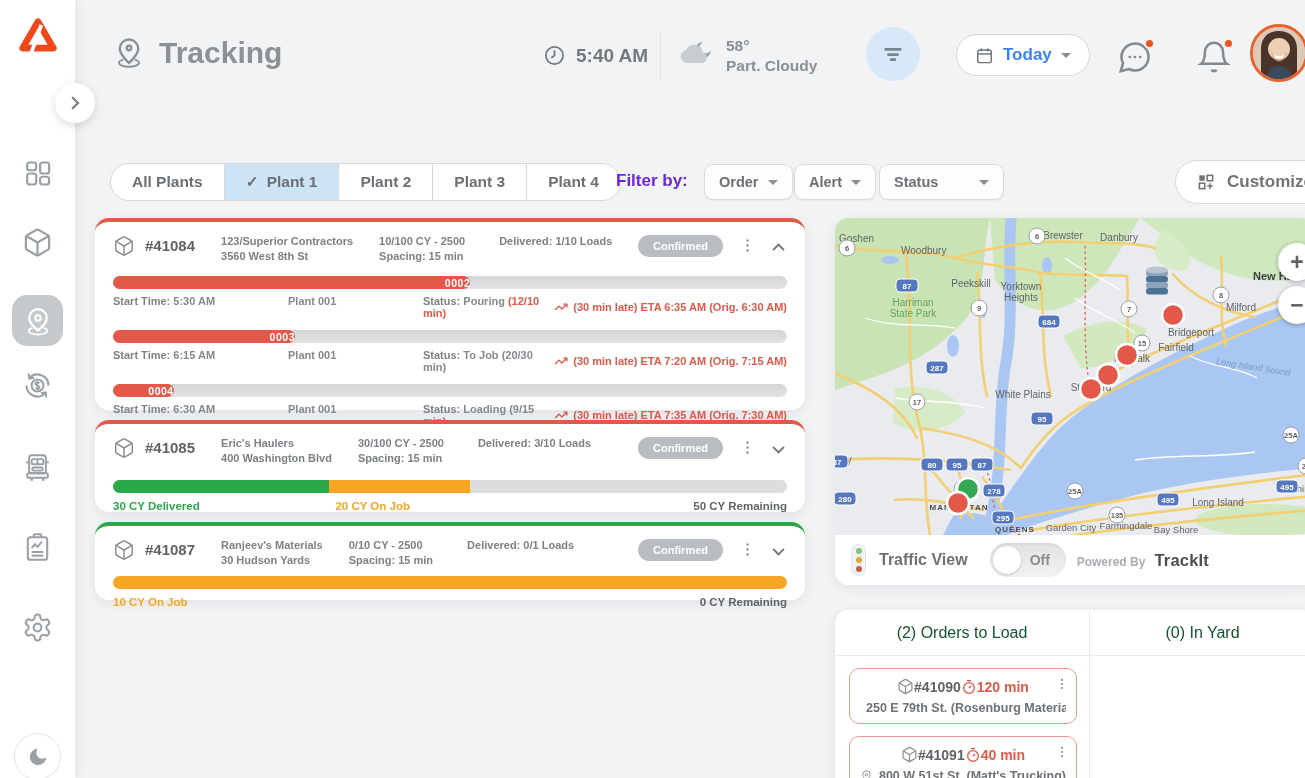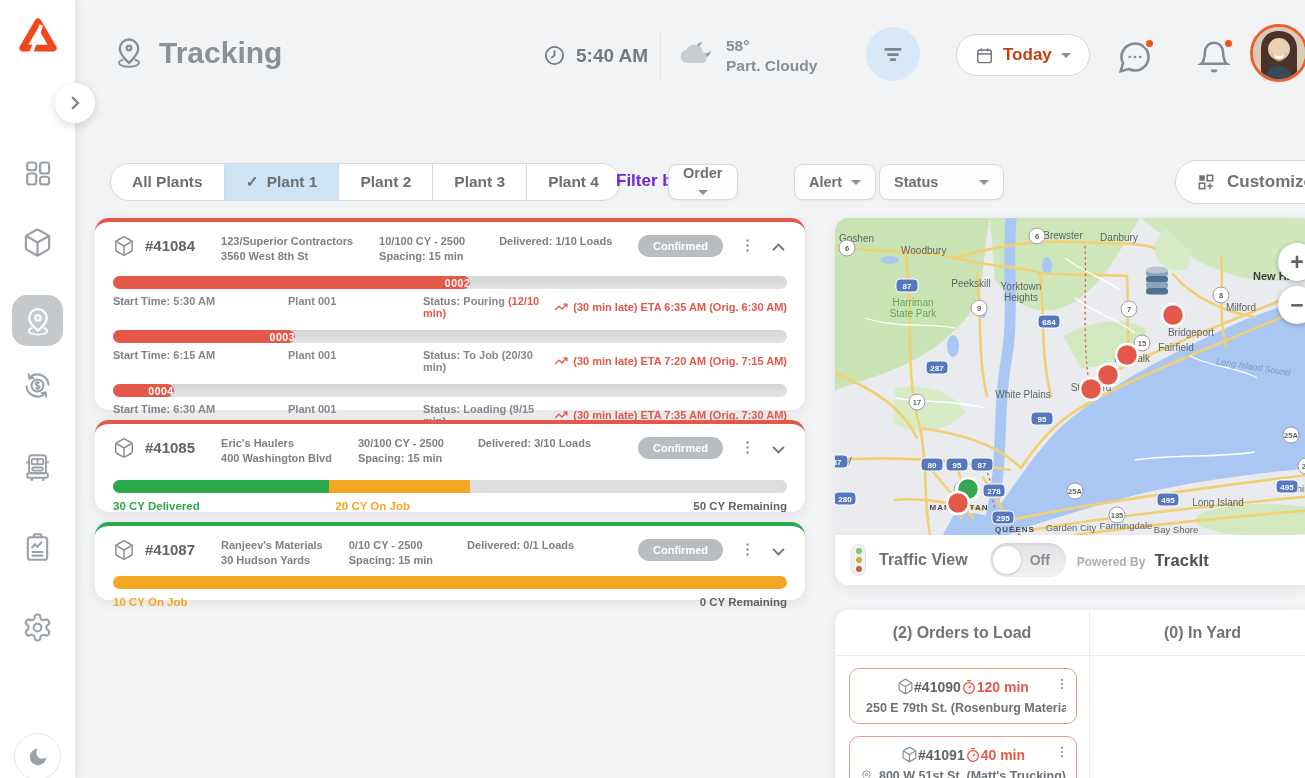--- a/index.html
+++ b/index.html
@@ -31,21 +31,21 @@
                 color:#8b9196; font-size:30px; font-weight:700; }
   .clock-group { left:543px; top:44px; display:flex; align-items:center; gap:10px;
                  font-size:19px; color:#74797e; font-weight:600; }
   .hdr-divider { left:660px; top:33px; width:1px; height:46px; background:#e1e2e5; }
   .weather { left:676px; top:36px; display:flex; gap:10px; }
   .weather-txt { font-size:15.5px; color:#8a8f94; line-height:20px; font-weight:700; }
   .filter-circle { left:866px; top:27px; width:54px; height:54px; border-radius:50%;
                    background:#d7e9f8; display:flex; align-items:center; justify-content:center; color:#7b848c; }
   .today-btn { left:956px; top:34px; height:42px; border-radius:21px; border:1.5px solid #d5d7db;
                background:#fff; display:flex; align-items:center; gap:9px; padding:0 18px;
-               color:#c2410c; font-size:17px; font-weight:600; }
+               color:#3b82f6; font-size:17px; font-weight:600; }
   .icon-btn { width:36px; height:36px; color:#84898e; }
   .icon-wrap { position:absolute; }
   .alert-dot { position:absolute; top:-1px; right:-2px; width:11px; height:11px; border-radius:50%;
                background:#f4511e; border:2px solid #f2f3f5; }
   .avatar { left:1250px; top:24px; width:58px; height:58px; border-radius:50%;
             border:3px solid #e8622d; overflow:hidden; background:#e9d3c3; }
   .caret-down { width:0; height:0; border-left:5px solid transparent; border-right:5px solid transparent;
                 border-top:5.5px solid #8a8f94; }
 
   
@@ -110,22 +110,22 @@
           box-shadow:0 1px 3px rgba(0,0,0,.2); }
   .toggle-txt { margin-left:9px; font-size:14px; font-weight:700; color:#8a8f94; }
   .powered { margin-left:auto; margin-right:80px; display:flex; align-items:baseline; gap:9px; }
   .powered-by { font-size:12px; color:#a9adb2; font-weight:600; }
   .brand { font-size:16.5px; font-weight:800; color:#4b4f53; letter-spacing:.2px; }
 
   
   .queue-panel { left:835px; top:610px; width:480px; height:210px; background:#fff; border-radius:14px;
                  box-shadow:0 3px 12px rgba(50,50,70,.09); }
   .queue-head { display:flex; height:46px; border-bottom:1.5px solid #ececef; }
-  .qh-cell { display:flex; align-items:center; justify-content:center; font-size:16px; font-weight:700;
-             color:#737373; }
+  .qh-cell { display:flex; align-items:center; justify-content:center; font-size:16px; font-weight:400;
+             color:#14532d; }
   .qh-left { width:255px; } .qh-right { flex:1; }
   .queue-body { display:flex; height:163px; }
   .qb-left { width:255px; border-right:1.5px solid #ececef; }
   .q-card { border:1.5px solid #e89a90; border-radius:10px; background:#fff; margin:12px 12px 0 14px;
             padding:9px 10px 8px 10px; position:relative; }
   .q-row1 { display:flex; align-items:center; justify-content:center; }
   .q-id { font-size:14px; font-weight:800; color:#5f6468; }
   .q-wait { font-size:14px; font-weight:800; color:#e4584a; }
   .q-kebab { position:absolute; right:7px; top:8px; color:#8a8f94; }
   .q-row2 { margin-top:6px; display:flex; align-items:center; gap:6px; font-size:12.5px; font-weight:600;
@@ -318,21 +318,21 @@
   <div class="seg-item">
       <span>Plant 3</span>
     </div>
   <div class="seg-item">
       <span>Plant 4</span>
     </div>
 </div>
 
 <div class="abs filter-by">Filter by:</div>
 
-<div class="drop" style="left:668px;flex-direction:column;">
+<div class="drop" style="left:704px;">
   <span>Order</span>
     <span class="caret-down"></span>
 </div>
 <div class="drop" style="left:794px;">
   <span>Alert</span>
     <span class="caret-down"></span>
 </div>
 <div class="drop" style="left:879px;gap:41px;">
   <span>Status</span>
     <span class="caret-down"></span>

